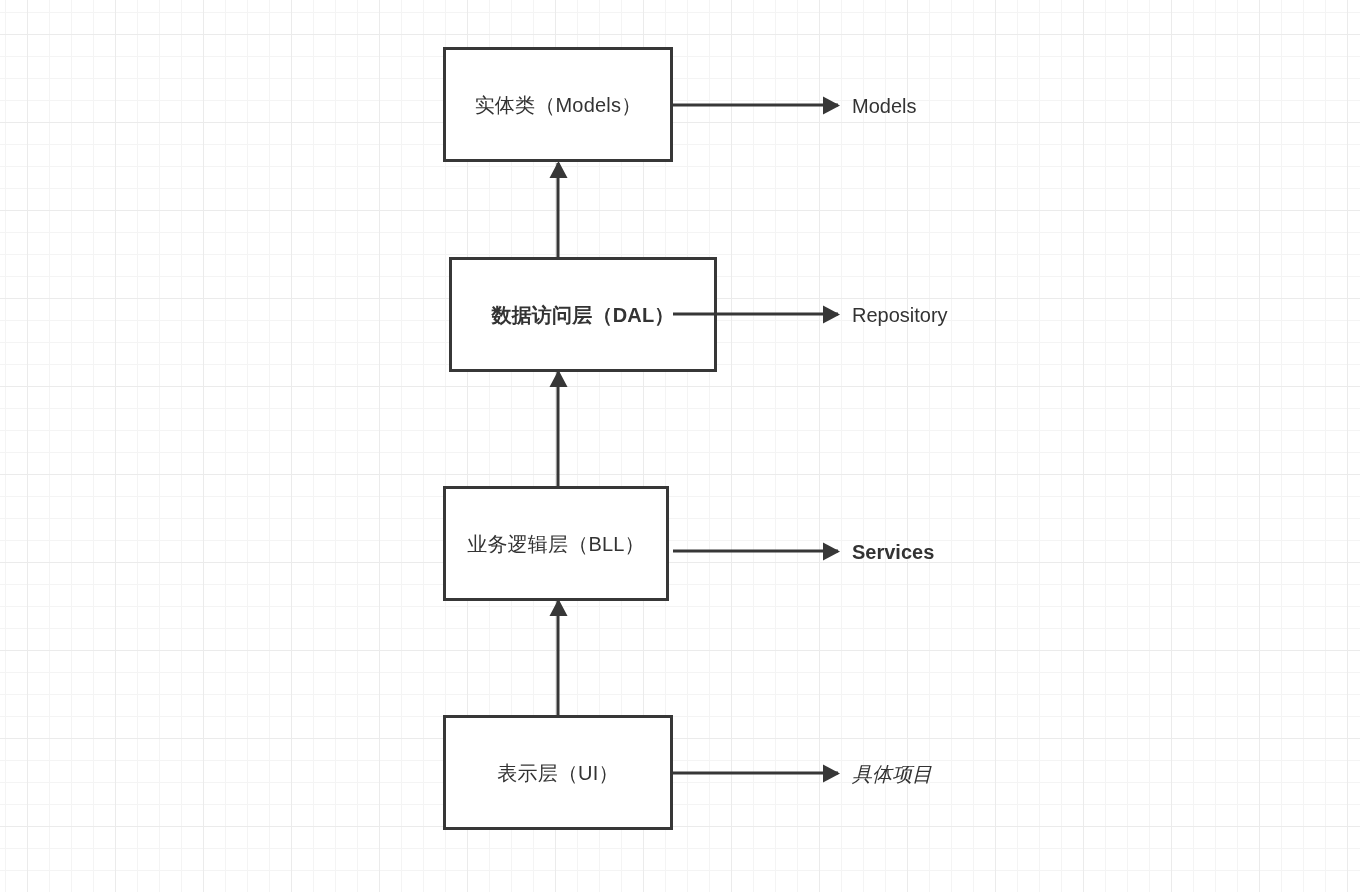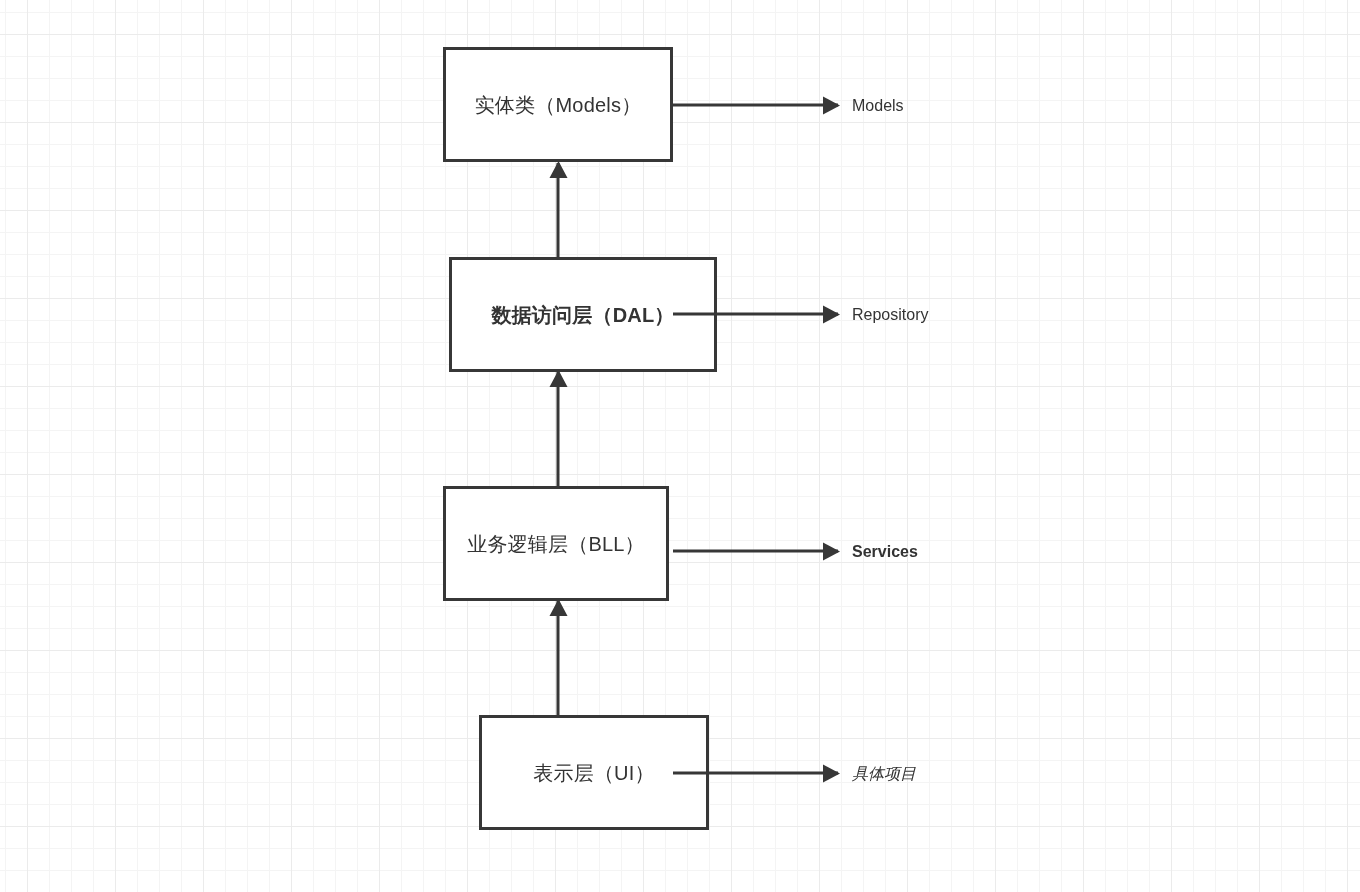--- a/index.html
+++ b/index.html
@@ -45,21 +45,21 @@
   }
   .node-label {
     font-size: 20px;
     color: #333333;
     letter-spacing: 0.2px;
     white-space: nowrap;
     line-height: 1;
   }
   .side-label {
     position: absolute;
-    font-size: 16px;
+    font-size: 20px;
     color: #333333;
     white-space: nowrap;
     line-height: 1;
     transform: translateY(-50%);
   }
   .h-arrow {
     position: absolute;
     height: 3px;
     background: #373737;
     transform: translateY(-50%);
@@ -105,21 +105,21 @@
   </div>
 
   <div class="node-box" style="left:449px; top:257px; width:268px; height:115px;font-weight:bold;">
     <span class="node-label">数据访问层（DAL）</span>
   </div>
 
   <div class="node-box" style="left:443px; top:486px; width:226px; height:115px;">
     <span class="node-label">业务逻辑层（BLL）</span>
   </div>
 
-  <div class="node-box" style="left:443px; top:715px; width:230px; height:115px;margin-left:36px;">
+  <div class="node-box" style="left:443px; top:715px; width:230px; height:115px;">
     <span class="node-label">表示层（UI）</span>
   </div>
 
   <div class="h-arrow" style="left:673px; top:105px; width:165px;"></div>
   <div class="h-arrow" style="left:673px; top:314px; width:165px;"></div>
   <div class="h-arrow" style="left:673px; top:551px; width:165px;"></div>
   <div class="h-arrow" style="left:673px; top:773px; width:165px;"></div>
 
   <div class="v-arrow" style="left:558px; top:163px; height:94px;"></div>
   <div class="v-arrow" style="left:558px; top:372px; height:114px;"></div>

